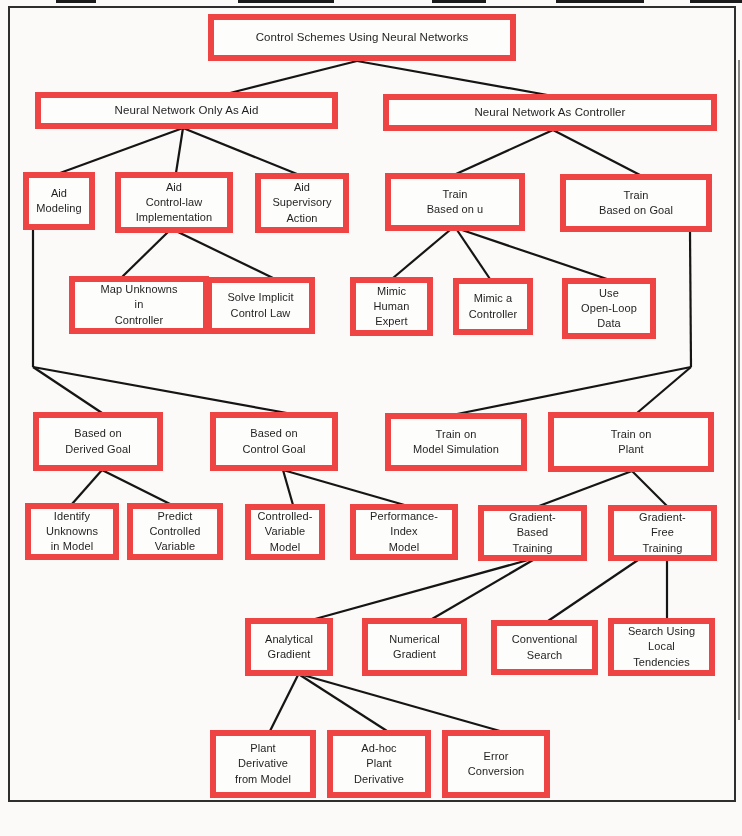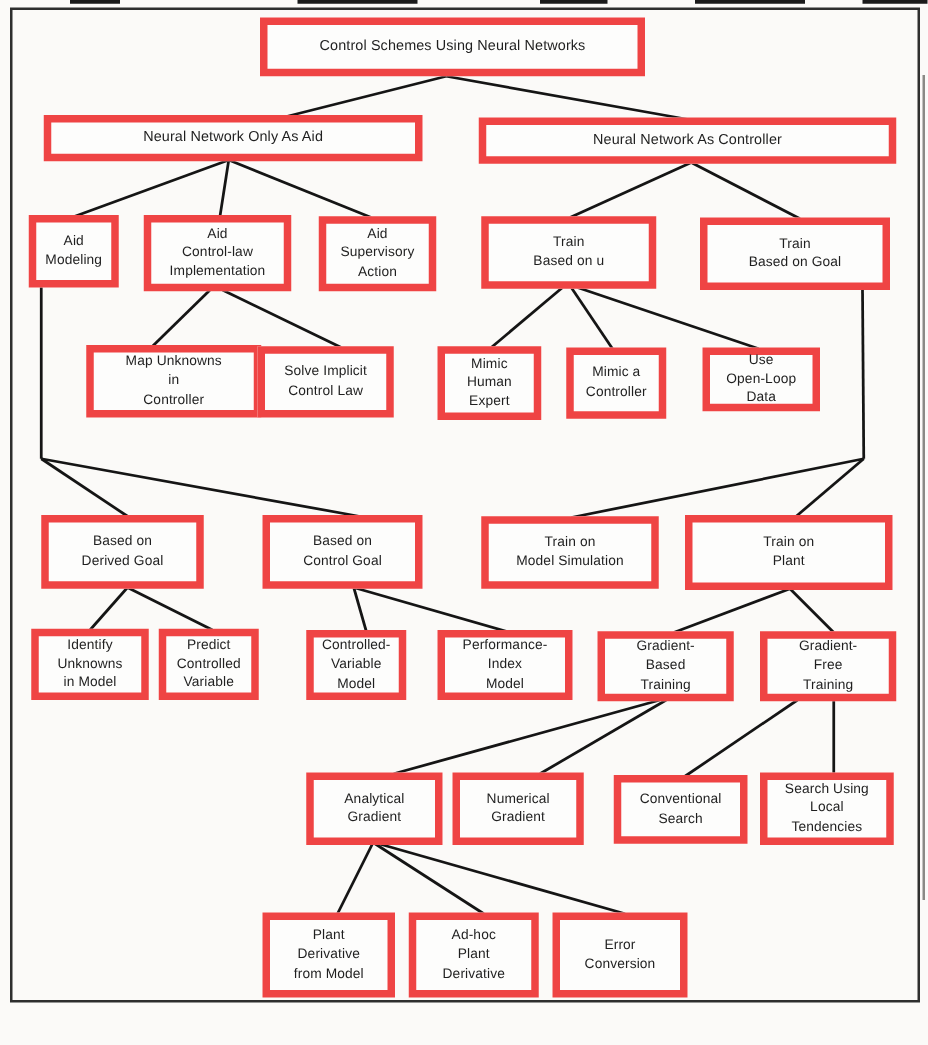--- a/index.html
+++ b/index.html
@@ -115,50 +115,50 @@
       <div class="node" style="left: 69px; top: 276px; width: 140px; height: 58px;">Map Unknowns
 in
 Controller</div>
       <div class="node" style="left: 206px; top: 277px; width: 109px; height: 57px;">Solve Implicit
 Control Law</div>
       <div class="node" style="left: 350px; top: 277px; width: 83px; height: 59px;">Mimic
 Human
 Expert</div>
       <div class="node" style="left: 453px; top: 278px; width: 80px; height: 57px;">Mimic a
 Controller</div>
-      <div class="node" style="left: 562px; top: 278px; width: 94px; height: 51px;">Use
+      <div class="node" style="left: 562px; top: 278px; width: 94px; height: 61px;">Use
 Open-Loop
 Data</div>
       <div class="node" style="left: 33px; top: 412px; width: 130px; height: 59px;">Based on
 Derived Goal</div>
       <div class="node" style="left: 210px; top: 412px; width: 128px; height: 59px;">Based on
 Control Goal</div>
       <div class="node" style="left: 385px; top: 413px; width: 142px; height: 58px;">Train on
 Model Simulation</div>
       <div class="node" style="left: 548px; top: 412px; width: 166px; height: 60px;">Train on
 Plant</div>
       <div class="node" style="left: 25px; top: 503px; width: 94px; height: 57px;">Identify
 Unknowns
 in Model</div>
-      <div class="node" style="left: 127px; top: 503px; width: 80px; height: 57px;">Predict
+      <div class="node" style="left: 127px; top: 503px; width: 96px; height: 57px;">Predict
 Controlled
 Variable</div>
       <div class="node" style="left: 245px; top: 504px; width: 80px; height: 56px;">Controlled-
 Variable
 Model</div>
       <div class="node" style="left: 350px; top: 504px; width: 108px; height: 56px;">Performance-
 Index
 Model</div>
       <div class="node" style="left: 478px; top: 505px; width: 109px; height: 56px;">Gradient-
 Based
 Training</div>
       <div class="node" style="left: 608px; top: 505px; width: 109px; height: 56px;">Gradient-
 Free
 Training</div>
-      <div class="node" style="left: 245px; top: 618px; width: 109px; height: 58px;">Analytical
+      <div class="node" style="left: 245px; top: 618px; width: 88px; height: 58px;">Analytical
 Gradient</div>
       <div class="node" style="left: 362px; top: 618px; width: 105px; height: 58px;">Numerical
 Gradient</div>
       <div class="node" style="left: 491px; top: 620px; width: 107px; height: 55px;">Conventional
 Search</div>
       <div class="node" style="left: 608px; top: 618px; width: 107px; height: 58px;">Search Using
 Local
 Tendencies</div>
       <div class="node" style="left: 210px; top: 730px; width: 106px; height: 68px;">Plant
 Derivative

